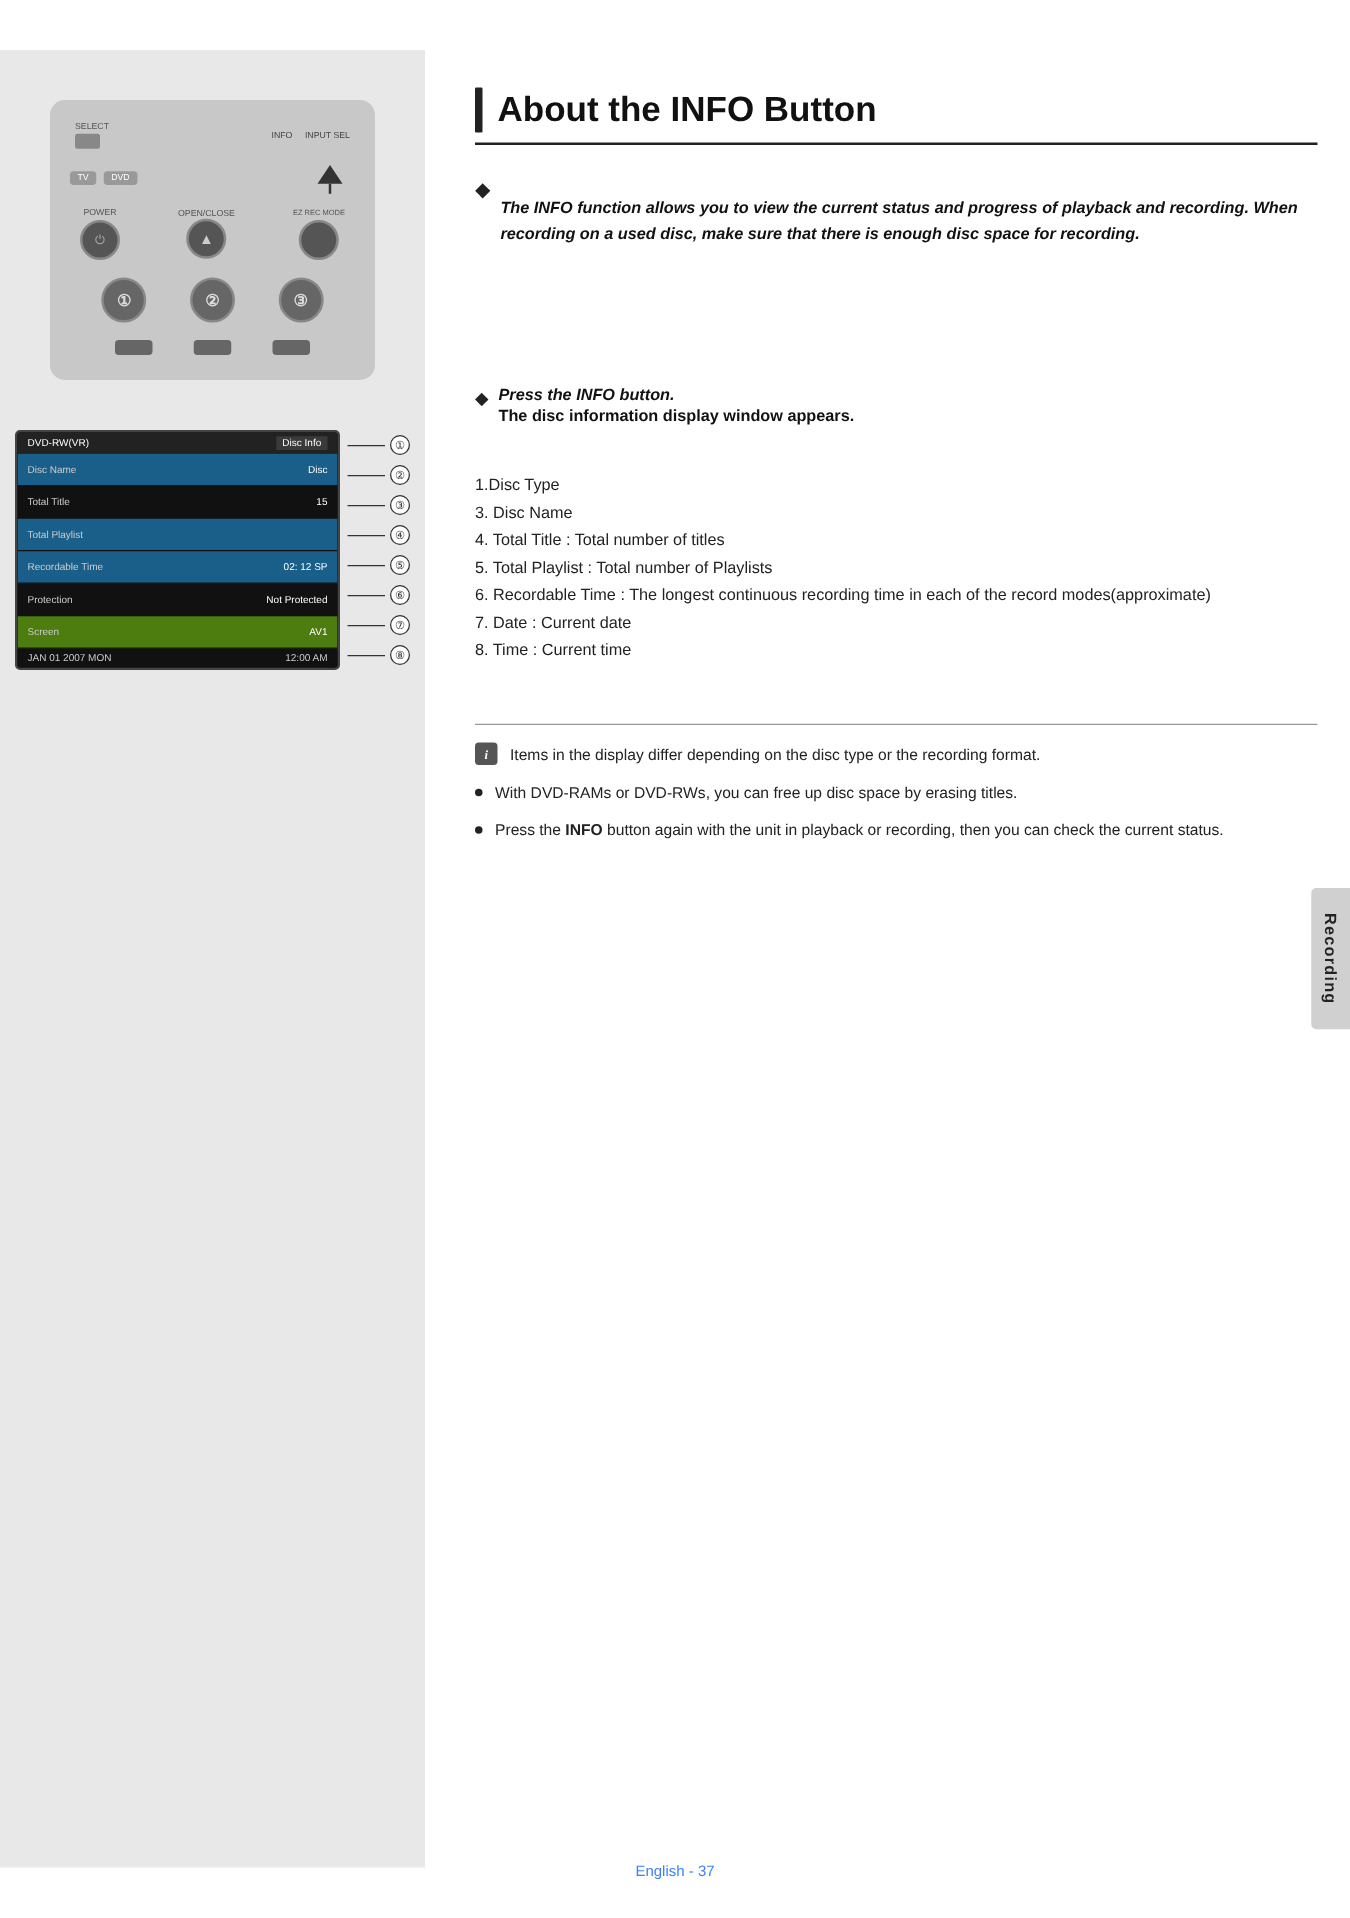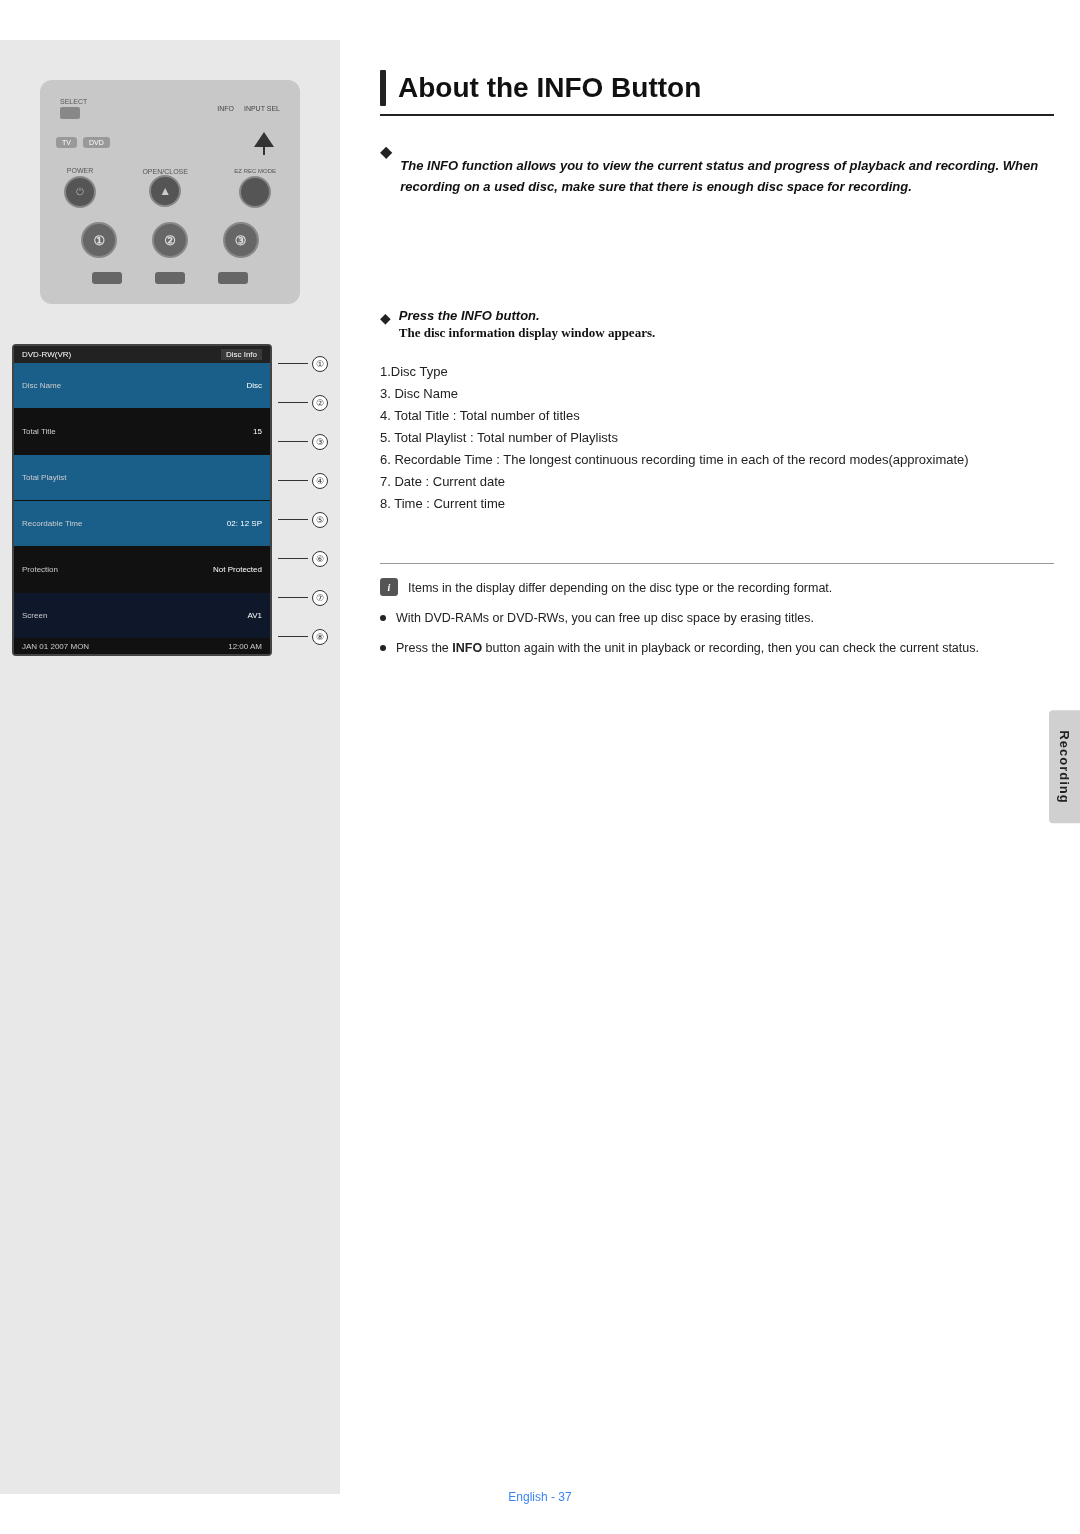--- a/index.html
+++ b/index.html
@@ -183,38 +183,38 @@
     .disc-info-header .info-label {
       background: #3a3a3a;
       color: #fff;
       font-size: 8px;
       padding: 1px 5px;
     }
 
     .disc-info-row {
       display: flex;
       justify-content: space-between;
-      padding: 18px 8px;
+      padding: 8px 8px;
       font-size: 8px;
       border-bottom: 1px solid #111;
     }
 
     .disc-info-row.highlighted {
       background: #1a5f8a;
       color: #fff;
     }
 
     .disc-info-row.dark {
       background: #111;
       color: #ccc;
       gap: 27px;
     }
 
     .disc-info-row.medium {
-      background: #0f172a;
+      background: #4d7c0f;
       color: #ccc;
     }
 
     .disc-info-label {
       color: #ccc;
       font-size: 8px;
     }
 
     .disc-info-value {
       color: #fff;
@@ -283,22 +283,21 @@
       font-weight: bold;
       font-size: 13px;
       color: #111;
       margin-bottom: 2px;
     }
 
     .press-info-subtitle {
       font-weight: bold;
       font-size: 13px;
       color: #111;
-      margin-bottom: 16px;
-      font-family: Liberation Serif, serif;
+      margin-bottom: 33px;
     }
 
     
     .numbered-list {
       list-style: none;
       padding: 0;
       margin-bottom: 20px;
     }
 
     .numbered-list li {

